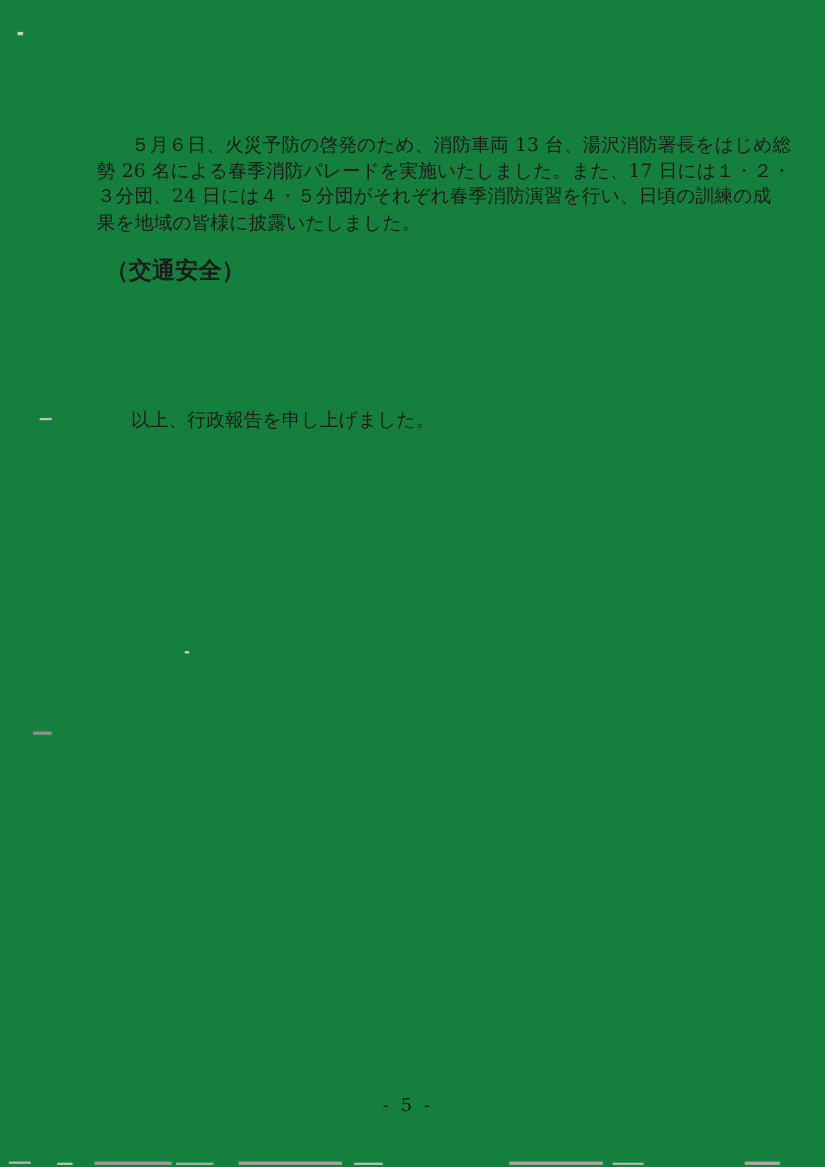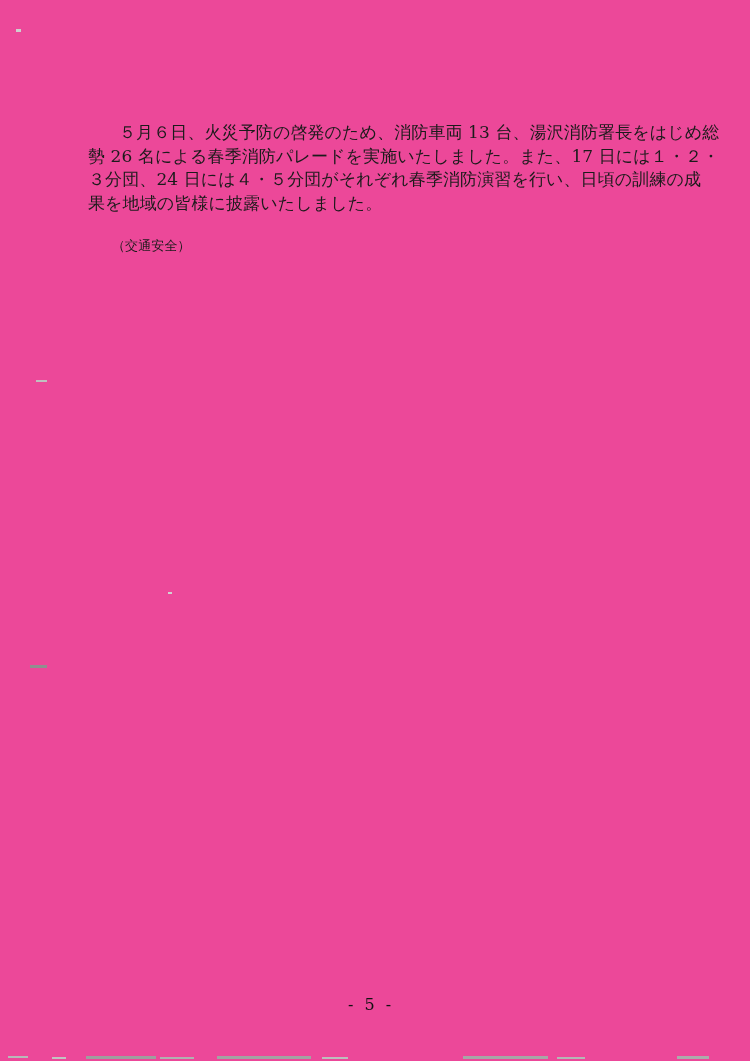--- a/index.html
+++ b/index.html
@@ -4,44 +4,45 @@
 <style>
   html, body {
     margin: 0;
     padding: 0;
     background: #e8e8e8;
   }
   .scan-page {
     position: relative;
     width: 750px;
     height: 1061px;
-    background: #ec4899;
+    background: #15803d;
     overflow: hidden;
     font-family: "DejaVu Serif", "Liberation Serif", serif;
     color: #1b1b1b;
   }
   .body-text {
     position: absolute;
     left: 88px;
     font-size: 17px;
     line-height: 23.5px;
     letter-spacing: 0.1px;
     white-space: pre;
     color: #1b1b1b;
     text-indent: 31px;
   }
   .para-1 { top: 121px; }
   .section-heading {
     position: absolute;
-    left: 112px;
+    left: 96px;
     top: 234px;
-    font-size: 13px;
+    font-size: 21px;
     line-height: 23.5px;
     letter-spacing: 0.1px;
     white-space: pre;
+    font-weight: bold;
   }
   .para-2 { top: 259px; }
   .closing-line { top: 371px; }
   .page-number {
     position: absolute;
     left: 0;
     right: 8px;
     top: 995px;
     text-align: center;
     font-size: 16px;
@@ -59,20 +60,21 @@
 <div class="scan-page">
 
   <div class="body-text para-1">５月６日、火災予防の啓発のため、消防車両 13 台、湯沢消防署長をはじめ総
 勢 26 名による春季消防パレードを実施いたしました。また、17 日には１・２・
 ３分団、24 日には４・５分団がそれぞれ春季消防演習を行い、日頃の訓練の成
 果を地域の皆様に披露いたしました。</div>
 
   <div class="section-heading">（交通安全）</div>
 
 
+  <div class="body-text closing-line">以上、行政報告を申し上げました。</div>
 
   <div class="page-number">- 5 -</div>
 
   <div class="artifact" style="left:16px;  top:29px;   width:5px;  height:3px; background:#cfcfcf;"></div>
   <div class="artifact" style="left:36px;  top:380px;  width:11px; height:2px; background:#c0c0c0;"></div>
   <div class="artifact" style="left:30px;  top:665px;  width:17px; height:3px; background:#8f8f8f;"></div>
   <div class="artifact" style="left:168px; top:592px;  width:4px;  height:2px; background:#d2d2d2;"></div>
 
   <div class="artifact" style="left:8px;   top:1056px; width:20px; height:2px; background:#b8b8b8;"></div>
   <div class="artifact" style="left:52px;  top:1057px; width:14px; height:2px; background:#c2c2c2;"></div>

